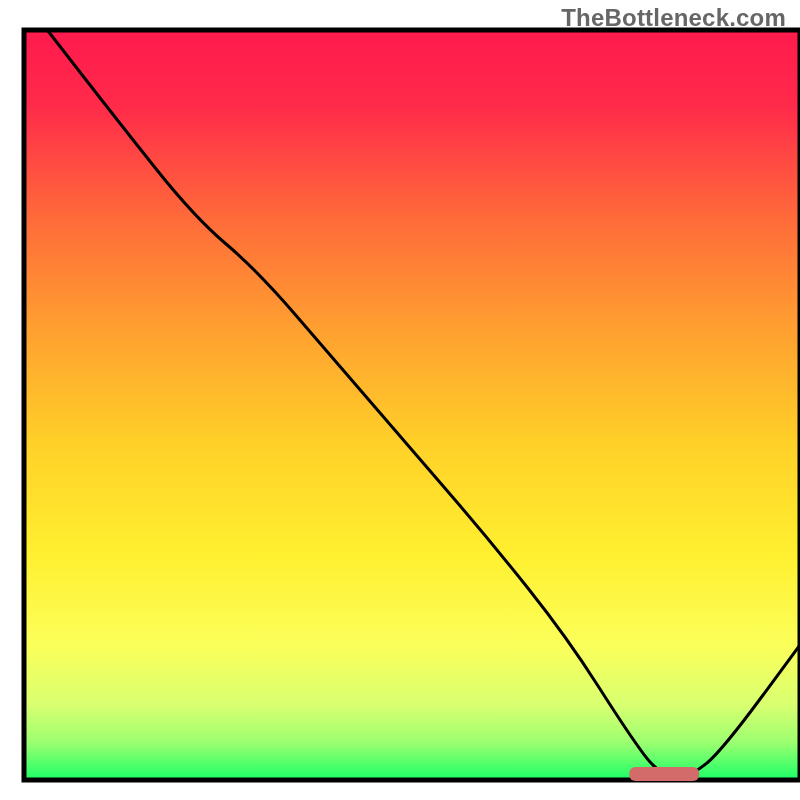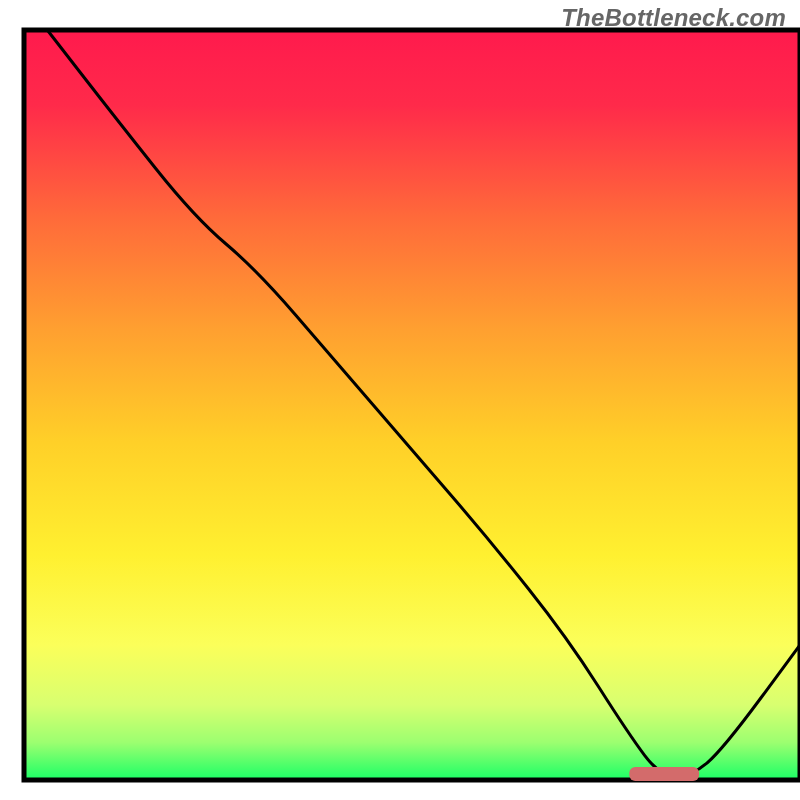--- a/index.html
+++ b/index.html
@@ -8,21 +8,20 @@
     width: 800px;
     height: 800px;
     overflow: hidden;
     background: #ffffff;
     font-family: Arial, Helvetica, sans-serif;
   }
   .container {
     position: relative;
     width: 800px;
     height: 672px;
-    font-style: italic;
   }
   .watermark {
     position: absolute;
     top: 4px;
     right: 14px;
     font-size: 24px;
     font-weight: 600;
     color: #666666;
     letter-spacing: 0.2px;
     z-index: 10;

